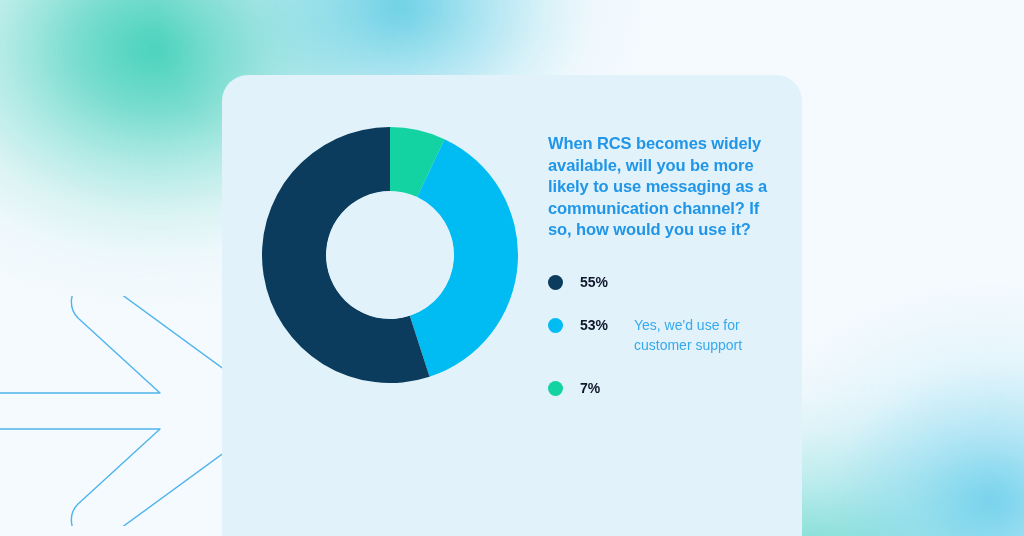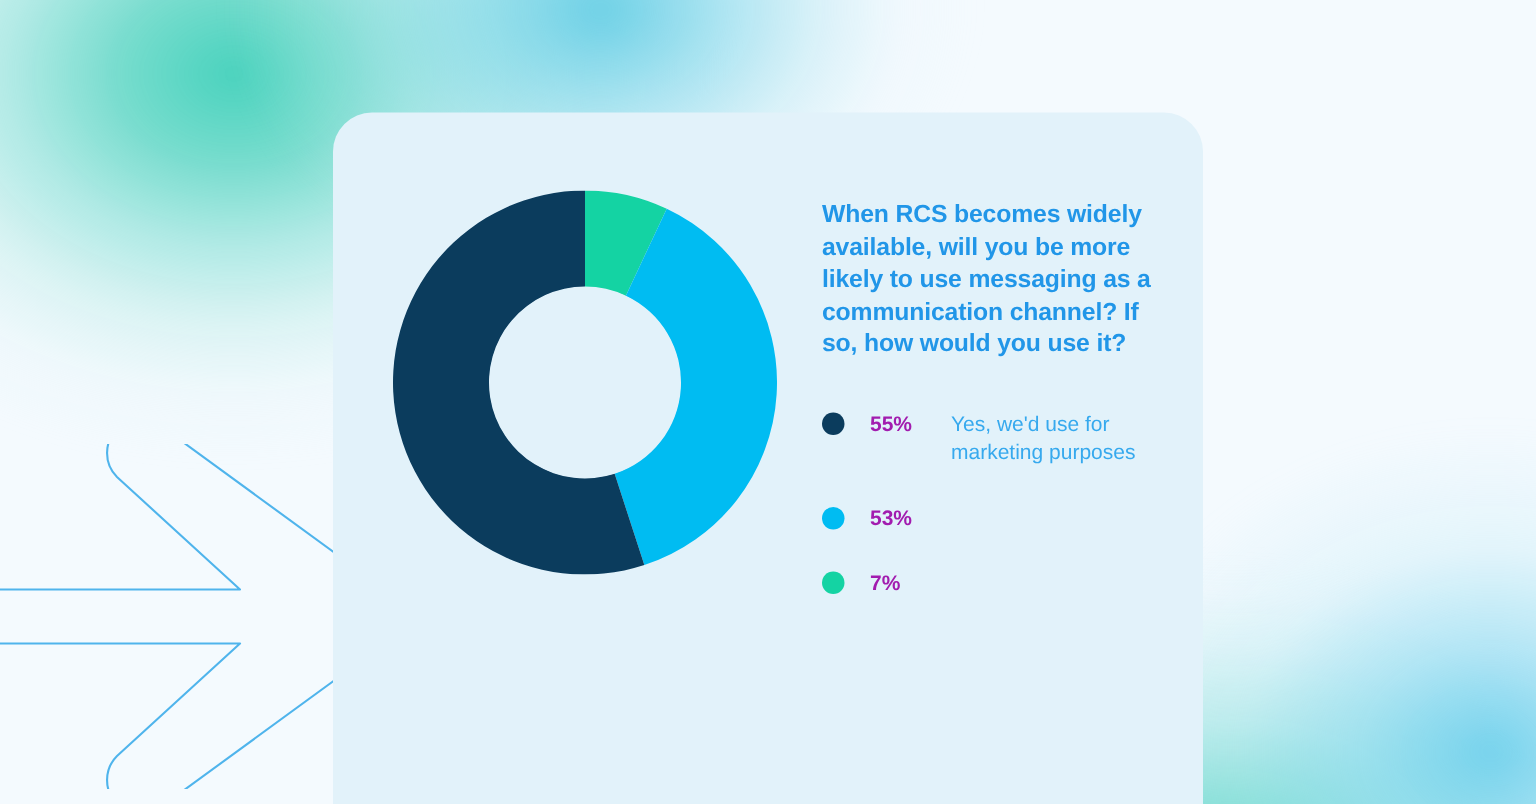--- a/index.html
+++ b/index.html
@@ -151,21 +151,21 @@
     flex: 0 0 auto;
     width: 15px;
     height: 15px;
     border-radius: 50%;
     margin-top: 2px;
   }
   .legend-pct {
     flex: 0 0 auto;
     width: 54px;
     margin-left: 17px;
-    color: #a21caf;
+    color: #0f172a;
     font-size: 14px;
     line-height: 19.5px;
     font-weight: 600;
   }
   .legend-label {
     color: #36A9EE;
     font-size: 14px;
     line-height: 19.5px;
     font-weight: 500;
     max-width: 150px;
@@ -202,26 +202,26 @@
 
     <div class="panel">
 
       <p class="question">When RCS becomes widely available, will you be more likely to use messaging as a communication channel? If so, how would you use it?</p>
 
       <div class="legend">
 
         <div class="legend-item">
           <span class="swatch" style="background:#0B3C5D"></span>
           <span class="legend-pct">55%</span>
-          <span class="legend-label">Yes, we'd use for marketing purposes</span>
         </div>
 
         <div class="legend-item">
           <span class="swatch" style="background:#00BCF2"></span>
           <span class="legend-pct">53%</span>
+          <span class="legend-label">Yes, we'd use for customer support</span>
         </div>
 
         <div class="legend-item">
           <span class="swatch" style="background:#14D3A3"></span>
           <span class="legend-pct">7%</span>
         </div>
 
       </div>
     </div>
   </div>

